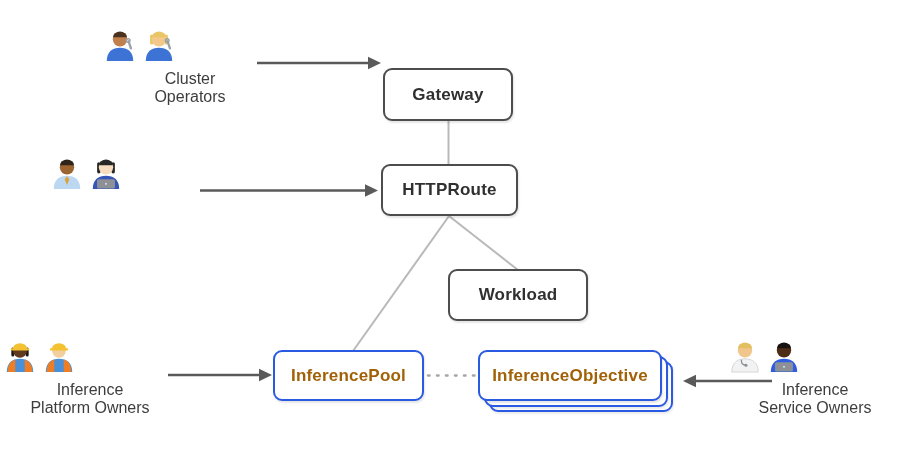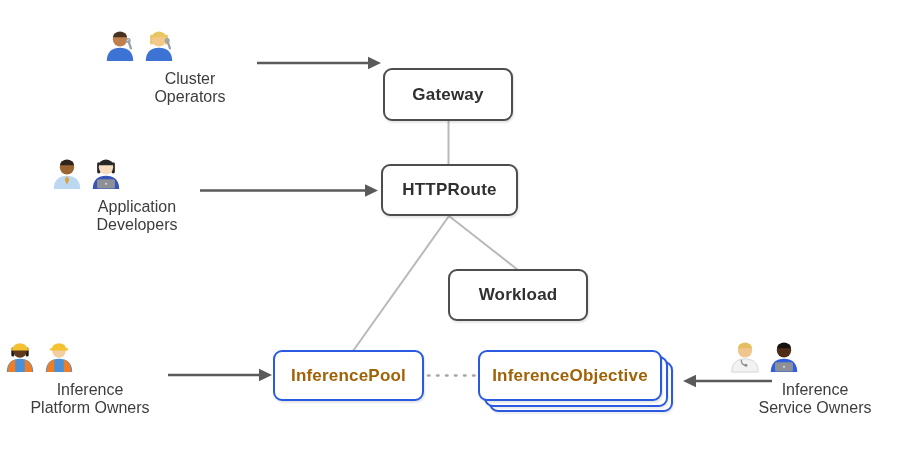--- a/index.html
+++ b/index.html
@@ -120,24 +120,20 @@
       <svg class="avatar" width="34" height="34" viewBox="0 0 36 36">
         <path d="M4 35 C4 25 10 21 18 21 C26 21 32 25 32 35 Z" fill="#3555b8"></path>
         <rect x="8.6" y="6.5" width="3.6" height="12" rx="1.8" fill="#262626"></rect>
         <rect x="23.8" y="6.5" width="3.6" height="12" rx="1.8" fill="#262626"></rect>
         <circle cx="18" cy="12" r="7.6" fill="#f8dcc0"></circle>
         <path d="M10.6 9.8 a7.4 6 0 0 1 14.8 0 Z" fill="#262626"></path>
         <rect x="8.5" y="24.5" width="19" height="10" rx="1.6" fill="#8d9096"></rect>
         <circle cx="18" cy="29.5" r="1.1" fill="#d7d9dc"></circle>
       </svg>
     </div>
-    <div class="plabel">
-      <div>Application</div>
-      <div>Developers</div>
-    </div>
   </div>
 
   <div class="persona" style="left:3px; top:338px; width:174px;">
     <div class="icons">
       <svg class="avatar" width="34" height="34" viewBox="0 0 36 36">
         <path d="M4 35 C4 25 10 21 18 21 C26 21 32 25 32 35 Z" fill="#4a90d9"></path>
         <path d="M5 35 C5 26 9 22.5 13 21.6 L13 35 Z" fill="#ef7d23"></path>
         <path d="M31 35 C31 26 27 22.5 23 21.6 L23 35 Z" fill="#ef7d23"></path>
         <rect x="8.8" y="9" width="3.2" height="9.5" rx="1.6" fill="#201a16"></rect>
         <rect x="24" y="9" width="3.2" height="9.5" rx="1.6" fill="#201a16"></rect>

